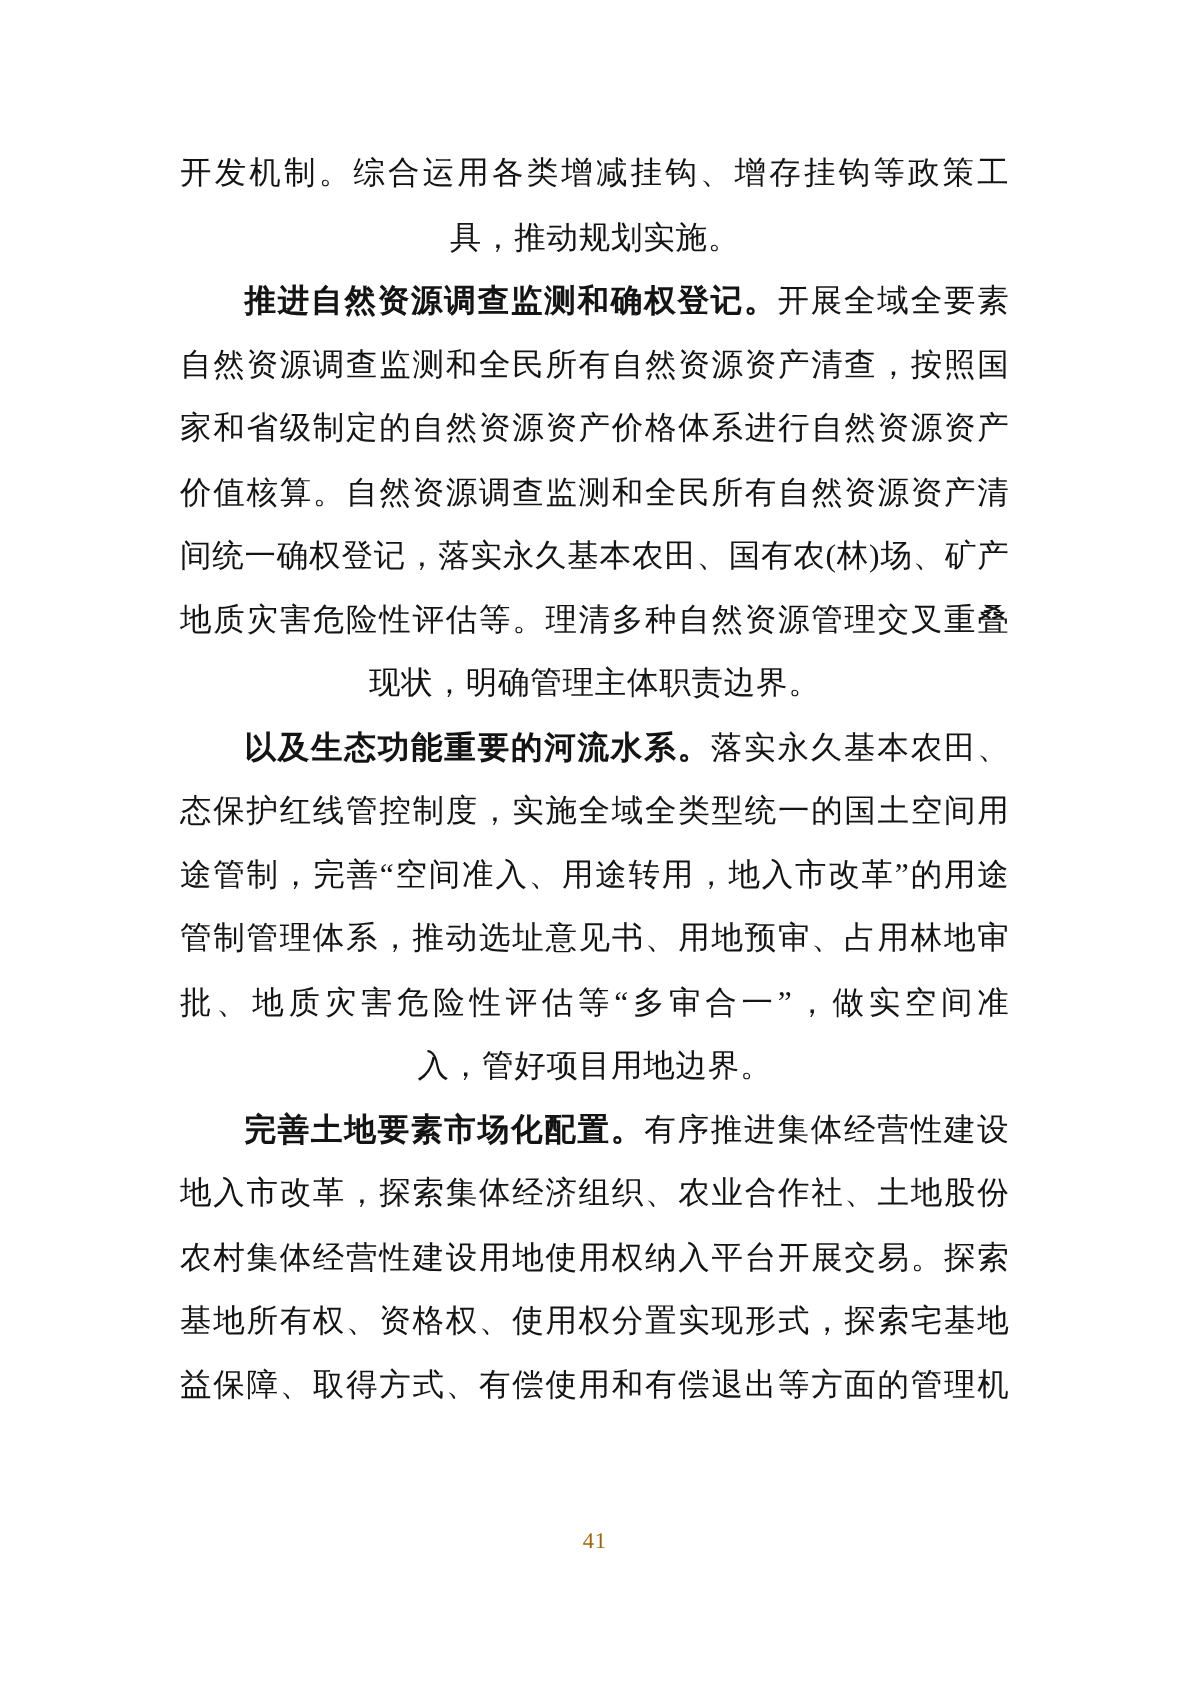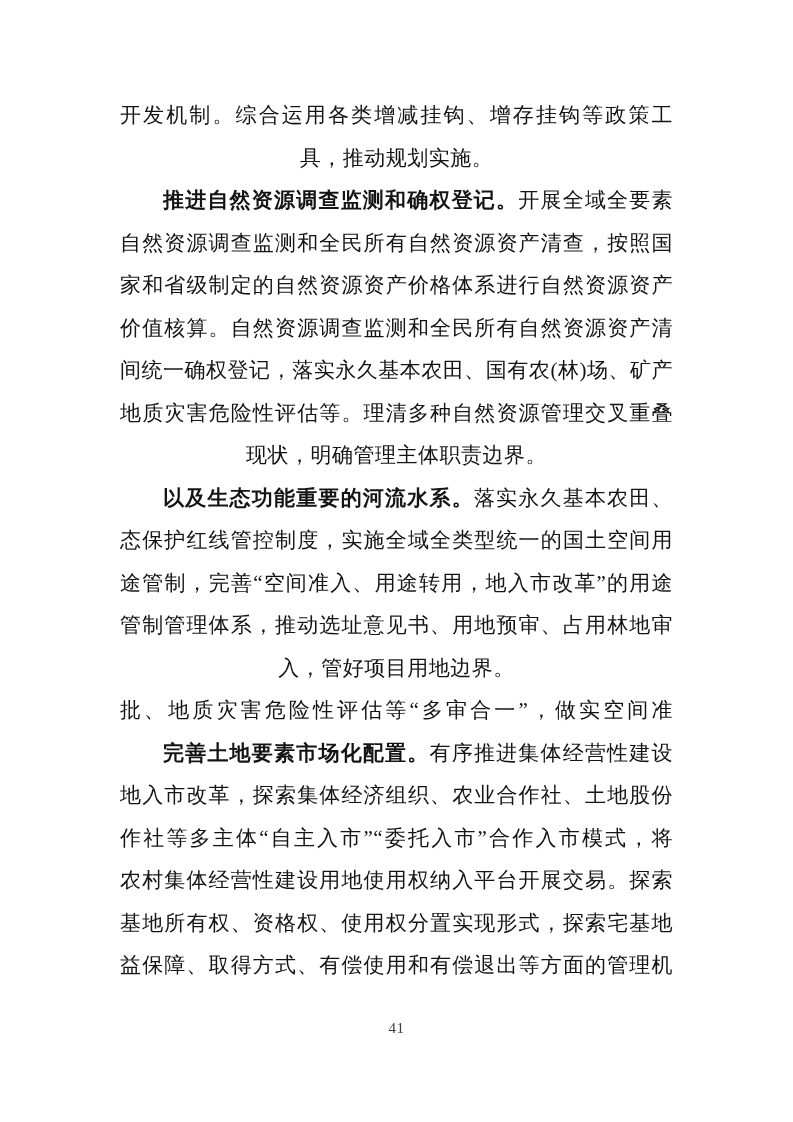--- a/index.html
+++ b/index.html
@@ -41,21 +41,21 @@
     font-weight: bold;
   }
   .page-number {
     position: absolute;
     left: 0;
     right: 0;
     top: 1019px;
     text-align: center;
     font-size: 15px;
     line-height: 18px;
-    color: #404040;
+    color: #a16207;
     letter-spacing: 0.5px;
   }
 </style>
 </head>
 <body>
 
 <div class="page">
   <div class="text-block">
       <div class="line j">开发机制。综合运用各类增减挂钩、增存挂钩等政策工</div>
       <div class="line">具，推动规划实施。</div>
@@ -63,23 +63,22 @@
       <div class="line j">自然资源调查监测和全民所有自然资源资产清查，按照国</div>
       <div class="line j">家和省级制定的自然资源资产价格体系进行自然资源资产</div>
       <div class="line j">价值核算。自然资源调查监测和全民所有自然资源资产清查</div>
       <div class="line j">间统一确权登记，落实永久基本农田、国有农(林)场、矿产</div>
       <div class="line j">地质灾害危险性评估等。理清多种自然资源管理交叉重叠</div>
       <div class="line">现状，明确管理主体职责边界。</div>
       <div class="line j ind"><span class="lead">以及生态功能重要的河流水系。</span>落实永久基本农田、生</div>
       <div class="line j">态保护红线管控制度，实施全域全类型统一的国土空间用</div>
       <div class="line j">途管制，完善“空间准入、用途转用，地入市改革”的用途</div>
       <div class="line j">管制管理体系，推动选址意见书、用地预审、占用林地审</div>
+      <div class="line j">批、地质灾害危险性评估等“多审合一”，做实空间准</div>
       <div class="line">入，管好项目用地边界。</div>
-      <div class="line j">批、地质灾害危险性评估等“多审合一”，做实空间准</div>
       <div class="line j ind"><span class="lead">完善土地要素市场化配置。</span>有序推进集体经营性建设用</div>
       <div class="line j">地入市改革，探索集体经济组织、农业合作社、土地股份合</div>
-      <div class="line j">作社等多主体“自主入市”“委托入市”合作入市模式，将</div>
       <div class="line j">农村集体经营性建设用地使用权纳入平台开展交易。探索宅</div>
       <div class="line j">基地所有权、资格权、使用权分置实现形式，探索宅基地权</div>
       <div class="line j">益保障、取得方式、有偿使用和有偿退出等方面的管理机制，</div>
     </div>
   <div class="page-number">41</div>
 </div>
 
 </body></html>

